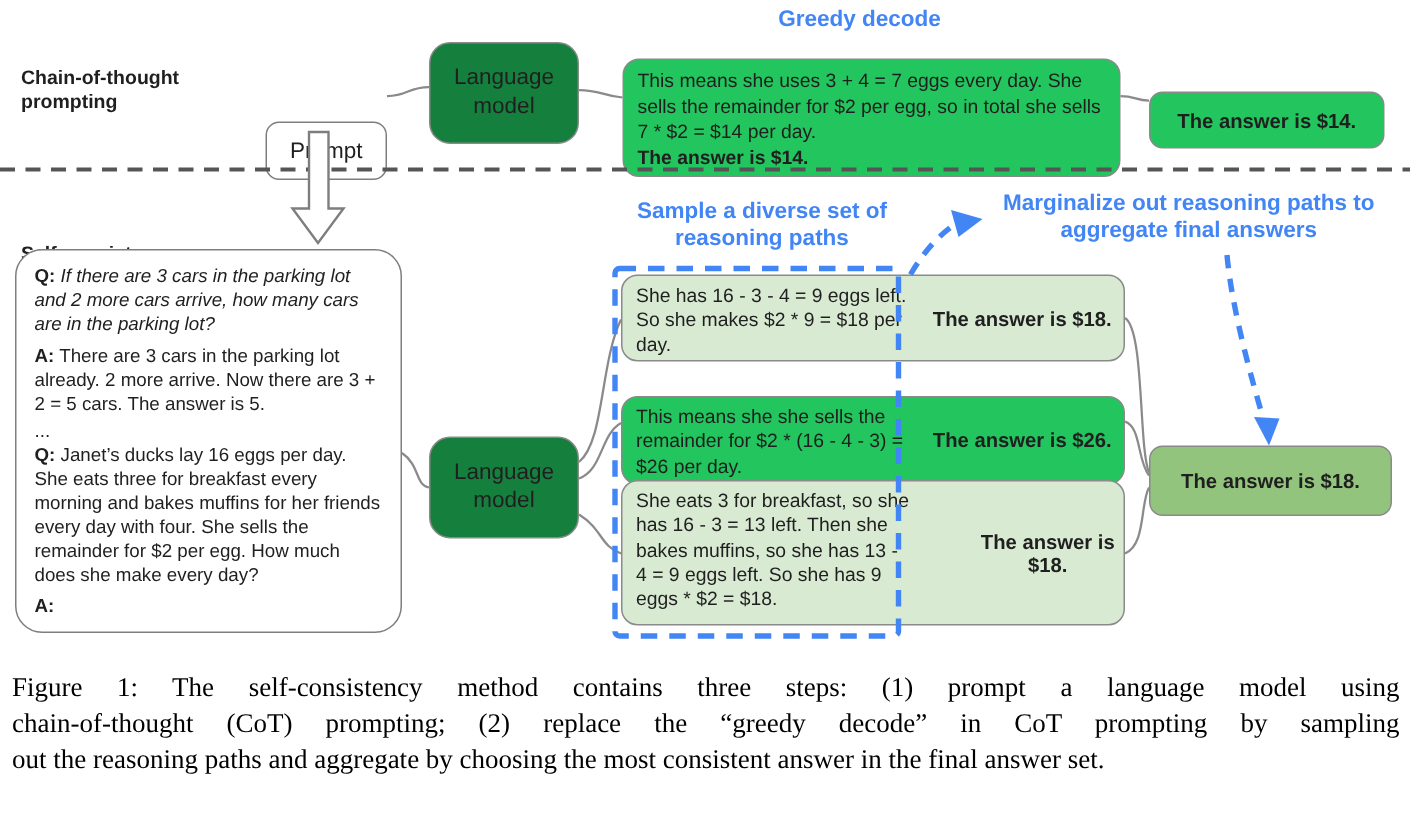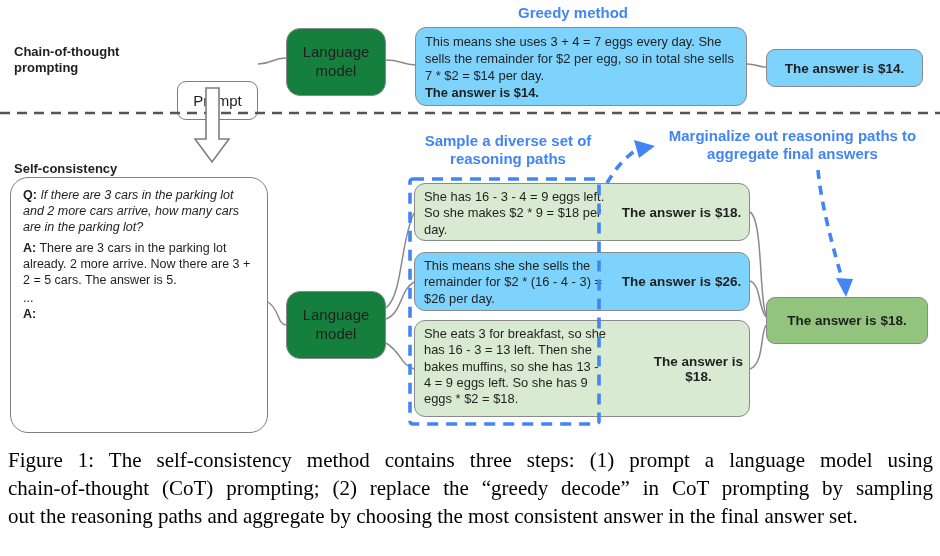--- a/index.html
+++ b/index.html
@@ -6,72 +6,73 @@
   body{width:940px;height:556px;background:#ffffff;position:relative;overflow:hidden;
        font-family:"Liberation Sans",sans-serif;color:#1f1f1f;}
   .abs{position:absolute;box-sizing:border-box;}
   .section-label{font-weight:bold;font-size:13px;line-height:1.22;}
   .node{border:1.5px solid #7e7e7e;background:#fff;display:flex;align-items:center;
         justify-content:center;text-align:center;margin-top:38px;}
   .lm-box{background:#15803d;border:1.5px solid #8a8a8a;border-radius:14px;
           font-size:15px;line-height:1.25;}
   .prompt-node{border-radius:9px;font-size:15px;}
   .blue-label{color:#4285f4;font-weight:bold;font-size:15px;text-align:center;line-height:1.18;}
-  .pink{background:#7dd3fc;}
+  .pink{background:#22c55e;margin-top:12px;}
   .green{background:#d9ead3;}
   .bubble{border:1.5px solid #8a8a8a;border-radius:11px;}
   .cot-out{padding:5px 9px;font-size:12.9px;line-height:1.32;}
   .bold-line{font-weight:bold;}
   .answer-chip{border:1.5px solid #8a8a8a;border-radius:9px;display:flex;align-items:center;
                justify-content:center;font-weight:bold;font-size:13.5px;}
   .final-box{background:#93c47d;}
   .qbox{border:1.5px solid #7e7e7e;border-radius:18px;background:#fff;
         padding:9px 12px;font-size:12.5px;line-height:1.28;}
   .qbox p{margin:0 0 5px 0;}
   .qbox p.dots{margin:0 0 2px 0;line-height:0.9;}
   .path-box{display:flex;border:1.5px solid #8a8a8a;border-radius:11px;}
   .path-box .reason{width:184px;padding:5px 6px 4px 9px;font-size:12.9px;line-height:1.26;}
   .path-box .ans{flex:1;display:flex;align-items:center;justify-content:center;
                  font-weight:bold;font-size:13.5px;text-align:center;padding:0 2px;}
-  .caption{font-family:"Liberation Serif",serif;font-size:21px;line-height:1.345;color:#000;}
+  .caption{font-family:"Liberation Serif",serif;font-size:18px;line-height:1.345;color:#000;}
   .cap-line{text-align:justify;text-align-last:justify;white-space:normal;}
   .cap-line.last{text-align:left;text-align-last:auto;}
   svg.overlay{position:absolute;left:0;top:0;pointer-events:none;z-index:6;}
   .layer{z-index:2;}
 </style>
 </head>
 <body>
 
 <div class="abs layer section-label" style="left:14px;top:44px;width:172px;">Chain-of-thought prompting</div>
 
 <div class="abs layer node prompt-node" style="left:177px;top:43px;width:81px;height:39px;">
   <span>Prompt</span>
 </div>
 
 <div class="abs layer lm-box" style="left:286px;top:28px;width:100px;height:68px;display:flex;align-items:center;justify-content:center;text-align:center;">
   <span>Language model</span>
 </div>
 
-<div class="abs layer blue-label" style="left:473px;top:4px;width:200px;">Greedy method</div>
+<div class="abs layer blue-label" style="left:473px;top:4px;width:200px;">Greedy decode</div>
 
 <div class="abs layer bubble pink cot-out" style="left:415px;top:27px;width:332px;height:79px;">
   <span>This means she uses 3 + 4 = 7 eggs every day. She sells the remainder for $2 per egg, so in total she sells 7 * $2 = $14 per day.</span>
   <div class="bold-line">The answer is $14.</div>
 </div>
 
 <div class="abs layer answer-chip pink" style="left:766px;top:49px;width:157px;height:38px;">
   <span>The answer is $14.</span>
 </div>
 
 <div class="abs layer section-label" style="left:14px;top:134px;width:200px;margin-top:27px;">Self-consistency</div>
 
-<div class="abs layer qbox" style="left:10px;top:177px;width:258px;height:256px;">
+<div class="abs layer qbox" style="left:10px;top:166px;width:258px;height:256px;">
   <p><b>Q:</b> <i>If there are 3 cars in the parking lot and 2 more cars arrive, how many cars are in the parking lot?</i></p>
   <p><b>A:</b> <span>There are 3 cars in the parking lot already. 2 more arrive. Now there are 3 + 2 = 5 cars. The answer is 5.</span></p>
   <p class="dots">...</p>
+  <p><b>Q:</b> <span>Janet’s ducks lay 16 eggs per day. She eats three for breakfast every morning and bakes muffins for her friends every day with four. She sells the remainder for $2 per egg. How much does she make every day?</span></p>
   <p><b>A:</b></p>
 </div>
 
 <div class="abs layer lm-box" style="left:286px;top:291px;width:100px;height:68px;display:flex;align-items:center;justify-content:center;text-align:center;">
   <span>Language model</span>
 </div>
 
 <div class="abs layer blue-label" style="left:412px;top:132px;width:192px;">Sample a diverse set of reasoning paths</div>
 
 <div class="abs layer blue-label" style="left:650px;top:127px;width:285px;">Marginalize out reasoning paths to aggregate final answers</div>

